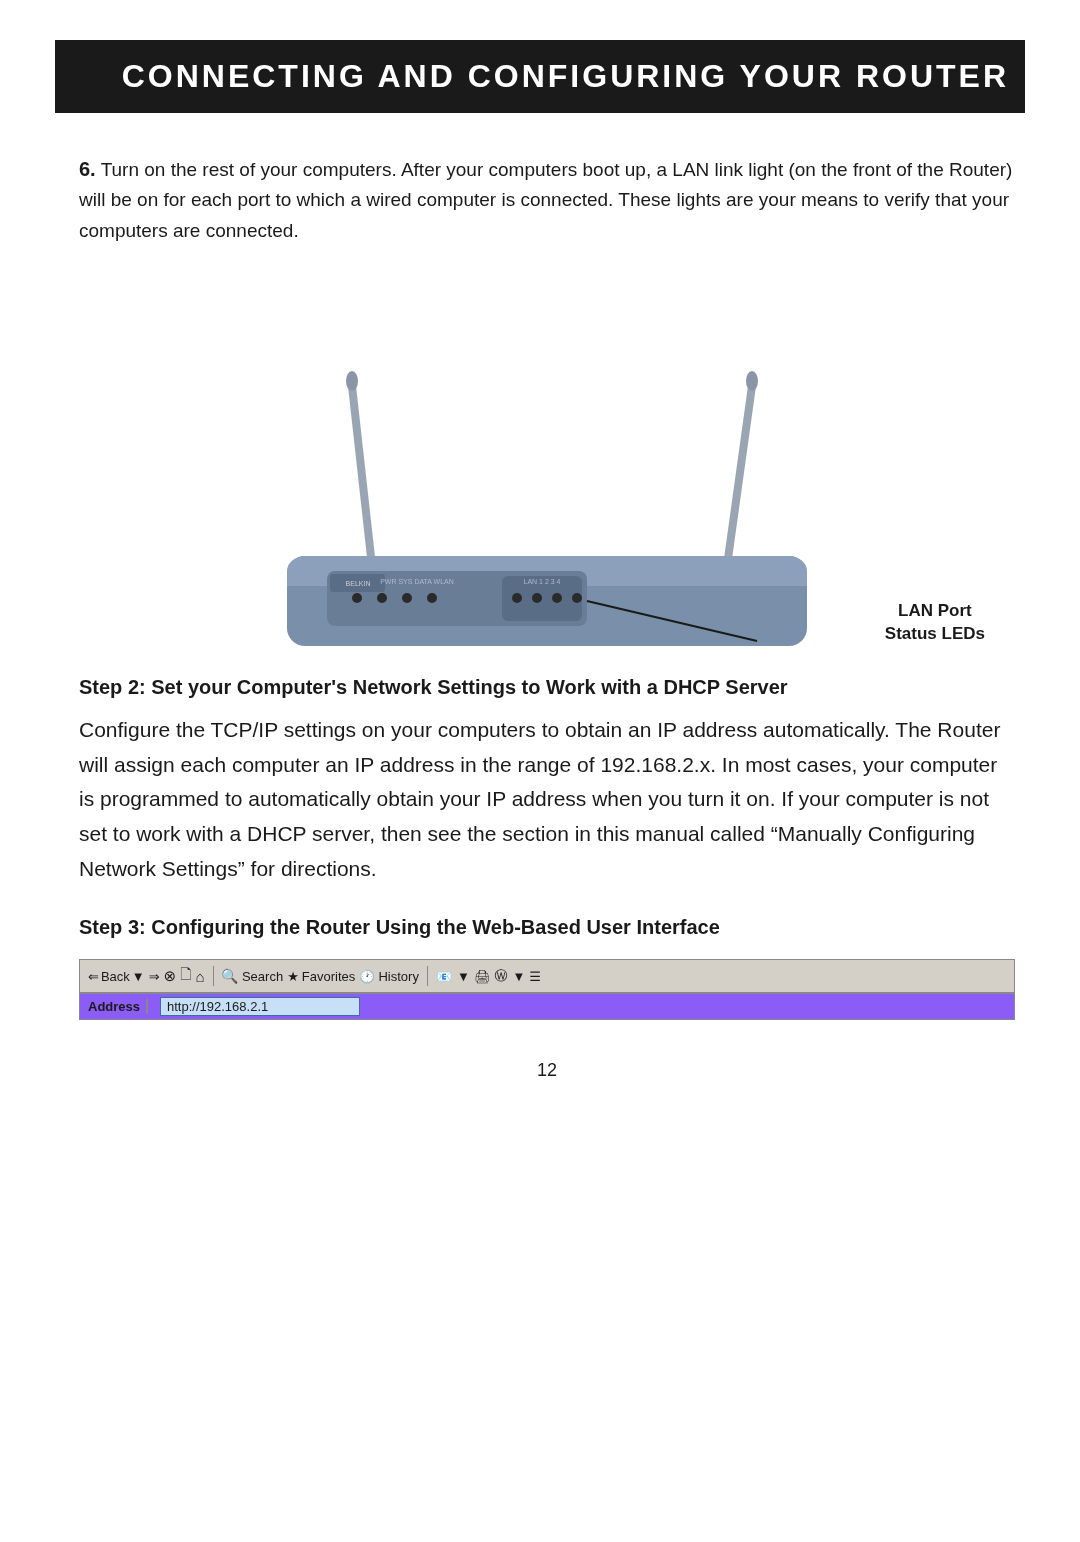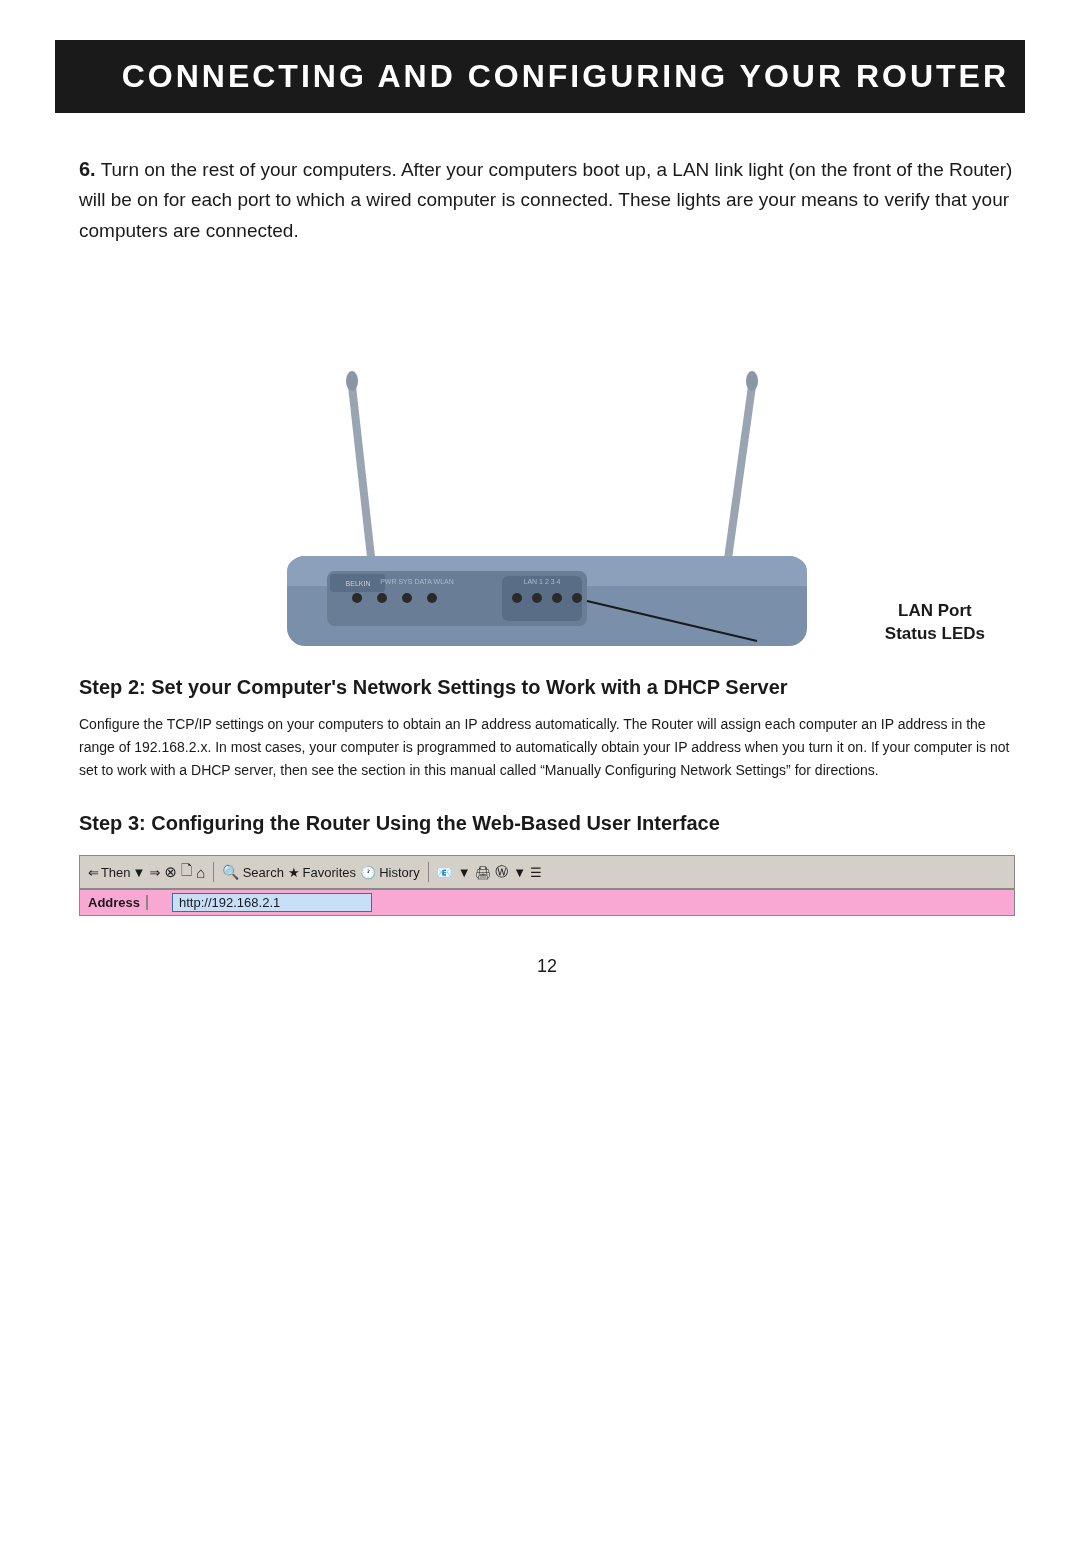--- a/index.html
+++ b/index.html
@@ -68,21 +68,21 @@
     
     .step-heading {
       font-size: 20px;
       font-weight: 900;
       margin-bottom: 14px;
       margin-top: 20px;
       font-family: 'Arial Black', Arial, sans-serif;
     }
 
     .step-body {
-      font-size: 14px;
+      font-size: 21px;
       line-height: 1.65;
       margin-bottom: 30px;
       font-family: 'Arial', sans-serif;
     }
 
     
     .browser-bar {
       border: 1px solid #888;
       margin: 20px 0 40px 0;
       background: #f0f0f0;
@@ -116,24 +116,24 @@
     }
     .browser-search-btn {
       display: flex;
       align-items: center;
       gap: 3px;
       font-size: 13px;
     }
     .browser-address-bar {
       display: flex;
       align-items: center;
-      background: #f9a8d4;
+      background: #8b5cf6;
       border-top: 1px solid #888;
       padding: 3px 8px;
-      gap: 24px;
+      gap: 12px;
     }
     .address-label {
       font-size: 13px;
       font-weight: bold;
       color: #1a1a1a;
       border-right: 2px solid #888;
       padding-right: 6px;
       white-space: nowrap;
     }
     .address-url {
@@ -214,21 +214,21 @@
   <p class="step-heading">Step 2: Set your Computer's Network Settings to Work with a DHCP Server</p>
   <p class="step-body">Configure the TCP/IP settings on your computers to obtain an IP address automatically. The Router will assign each computer an IP address in the range of 192.168.2.x. In most cases, your computer is programmed to automatically obtain your IP address when you turn it on. If your computer is not set to work with a DHCP server, then see the section in this manual called “Manually Configuring Network Settings” for directions.</p>
 
   <p class="step-heading">Step 3: Configuring the Router Using the Web-Based User Interface</p>
 
   <div class="browser-bar">
     <div class="browser-toolbar">
 
       <span class="browser-btn">
         <span>⇐</span>
-        <span>Then</span>
+        <span>Back</span>
         <span>▼</span>
       </span>
 
       <span class="browser-btn">
         <span>⇒</span>
       </span>
 
       <span class="browser-icon-group">
         <span style="font-size:15px;">⊗</span>
       </span>

